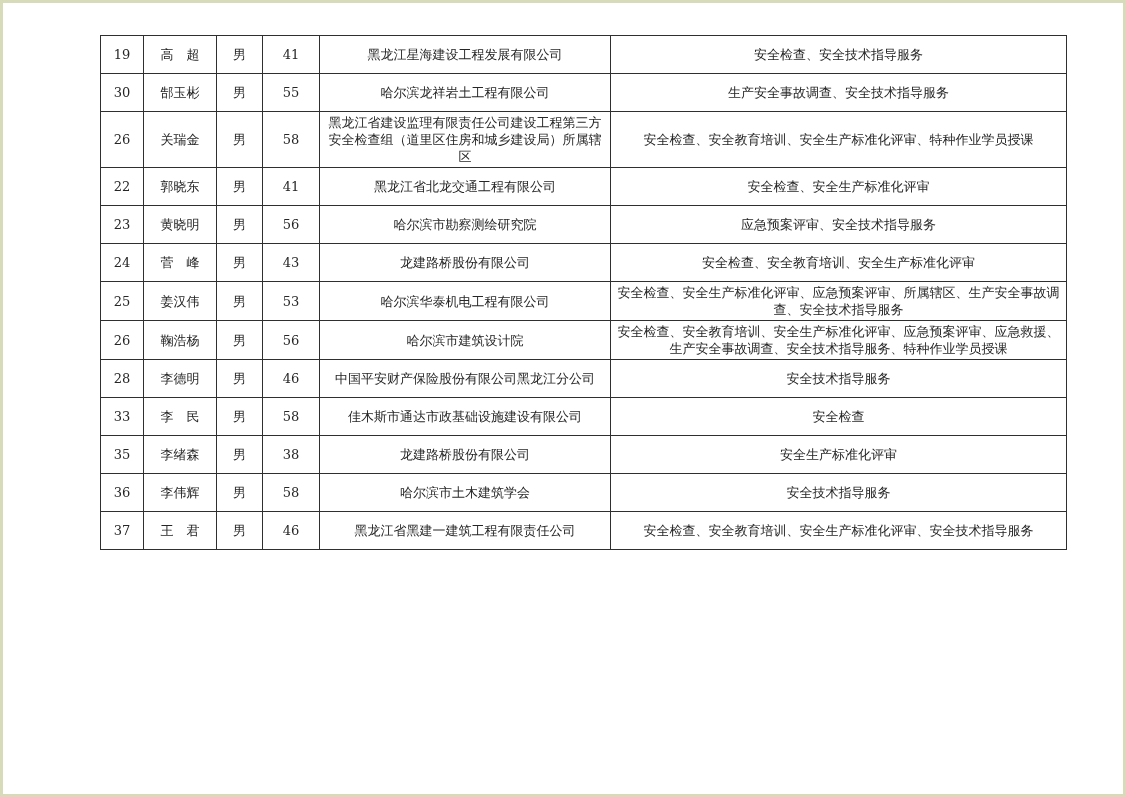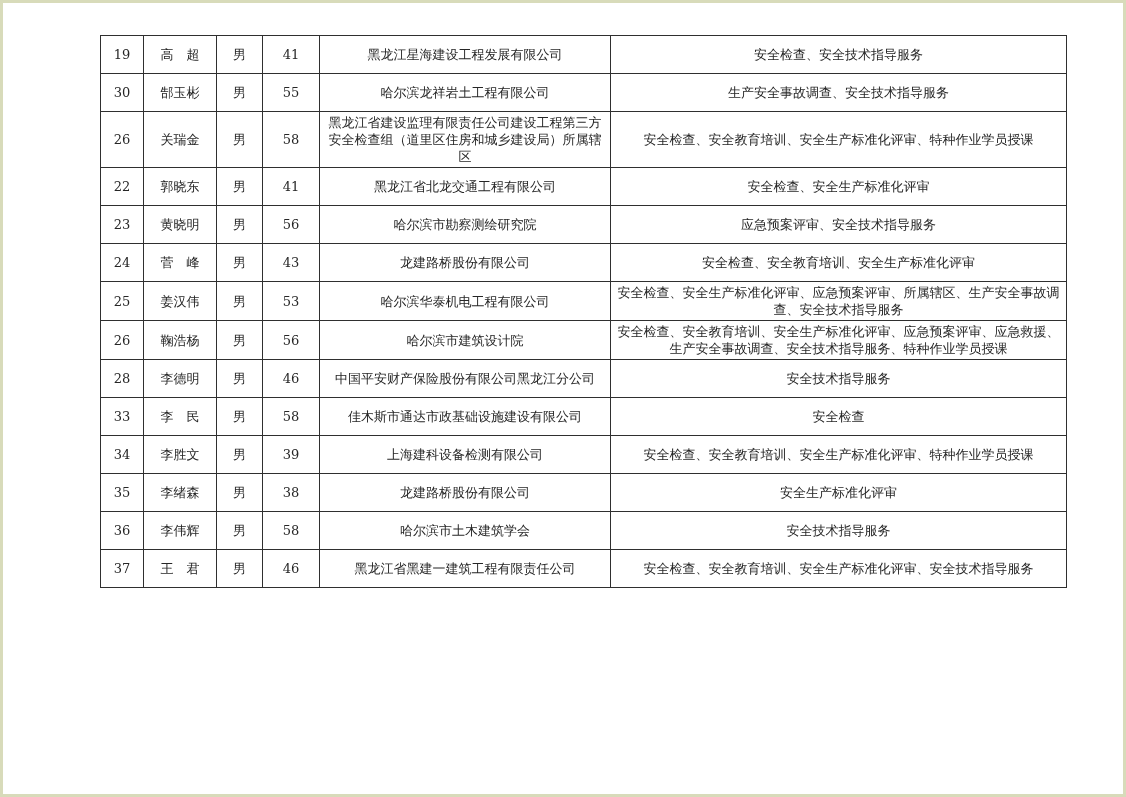--- a/index.html
+++ b/index.html
@@ -134,28 +134,20 @@
           </tr>
           <tr>
             <td>33</td>
             <td>李　民</td>
             <td>男</td>
             <td>58</td>
             <td>佳木斯市通达市政基础设施建设有限公司</td>
             <td>安全检查</td>
           </tr>
           <tr>
-            <td>34</td>
-            <td>李胜文</td>
-            <td>男</td>
-            <td>39</td>
-            <td>上海建科设备检测有限公司</td>
-            <td>安全检查、安全教育培训、安全生产标准化评审、特种作业学员授课</td>
-          </tr>
-          <tr>
             <td>35</td>
             <td>李绪森</td>
             <td>男</td>
             <td>38</td>
             <td>龙建路桥股份有限公司</td>
             <td>安全生产标准化评审</td>
           </tr>
           <tr>
             <td>36</td>
             <td>李伟辉</td>

